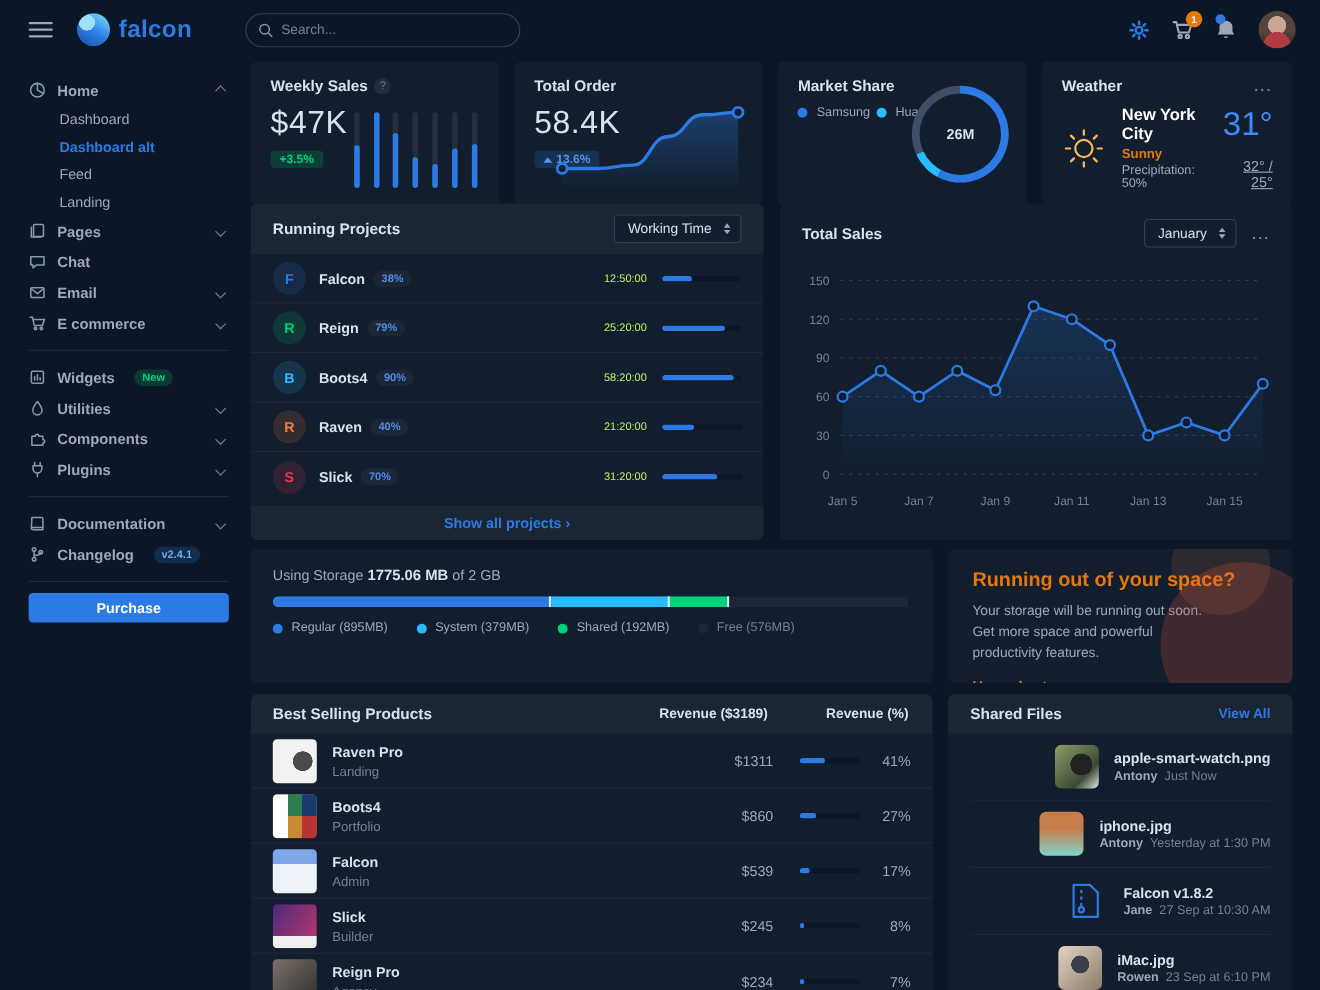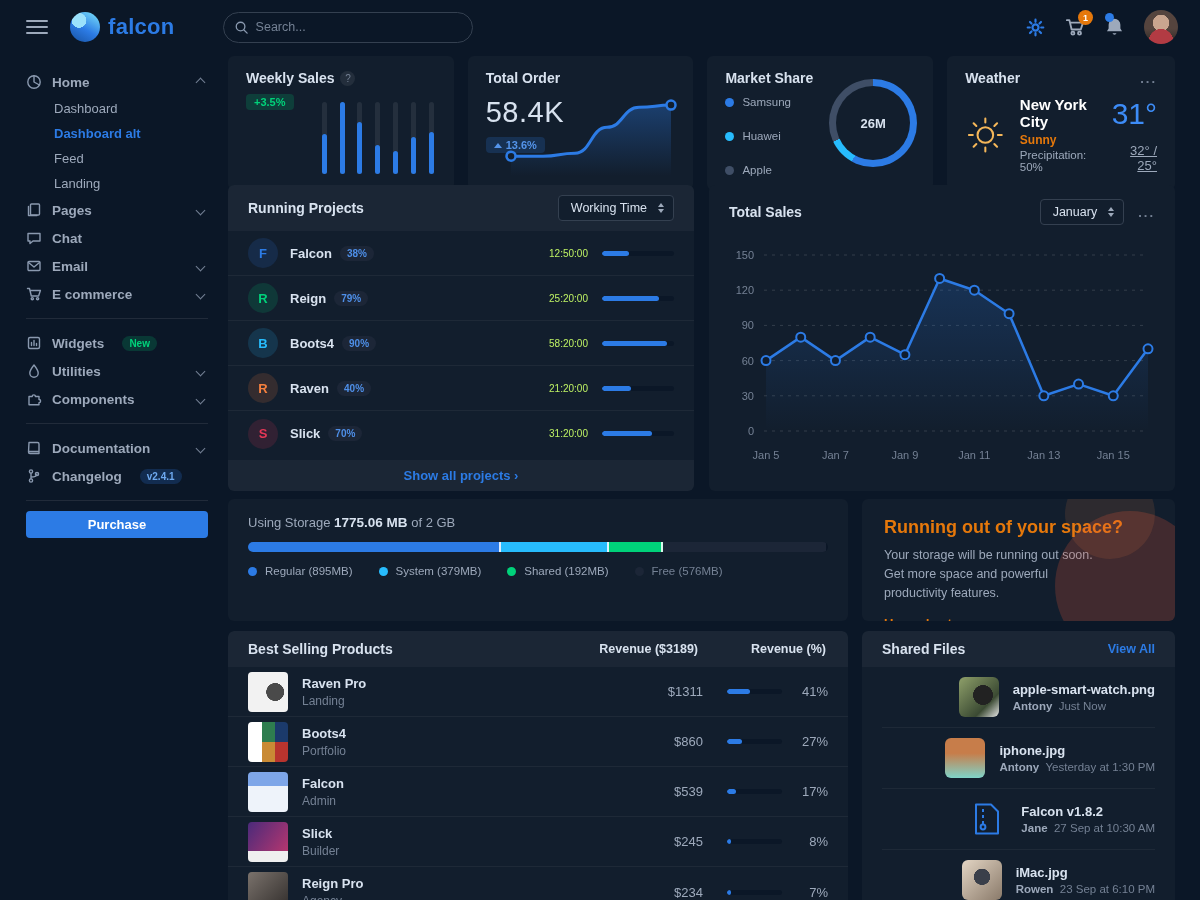--- a/index.html
+++ b/index.html
@@ -70,21 +70,21 @@
   .caret-up { width:0; height:0; border-left:4px solid transparent; border-right:4px solid transparent;
     border-bottom:5px solid #5494ea; }
   .help-icon { display:inline-flex; width:15px; height:15px; border-radius:50%; background:#232e3c;
     color:#748194; font-size:10px; align-items:center; justify-content:center; margin-left:6px; cursor:pointer; }
   .title-row { display:flex; align-items:center; }
   #weekly-bars { position:absolute; right:20px; bottom:16px; top:46px; width:112px;
     display:flex; align-items:stretch; justify-content:space-between; }
   .wbar-track { width:5px; background:rgba(255,255,255,.08); border-radius:3px; position:relative; }
   .wbar-fill { position:absolute; bottom:0; left:0; right:0; background:#2c7be5; border-radius:3px; }
   #order-spark { position:absolute; right:12px; bottom:10px; }
-  .legend-col { margin-top:10px; display:flex; flex-direction:column; gap:22px; }
+  .legend-col { margin-top:10px; display:flex; flex-direction:row; gap:6px; }
   .legend-item { display:flex; align-items:center; gap:8px; color:#9da9bb; font-size:11.5px; }
   .dot { width:9px; height:9px; border-radius:50%; }
   .donut-wrap { position:absolute; right:16px; top:50%; transform:translateY(-50%); width:88px; height:88px; }
   .donut { width:88px; height:88px; border-radius:50%; position:relative; }
   .donut::after { content:""; position:absolute; inset:7px; border-radius:50%; background:#121e2d; }
   .donut-center { position:absolute; inset:0; display:flex; align-items:center; justify-content:center;
     font-size:13px; font-weight:bold; color:#d8e2ef; z-index:2; }
   .menu-dots { margin-left:auto; color:#748194; font-weight:bold; letter-spacing:2px; cursor:pointer; font-size:13px; }
   .weather-body { display:flex; align-items:center; margin-top:10px; gap:14px; }
   .weather-city { font-size:15px; font-weight:bold; color:#fff; }
@@ -276,20 +276,27 @@
     <span>Utilities</span>
     <span class="chev"></span>
   </div>
   <div class="side-item">
     <svg class="icon" width="16" height="16" viewBox="0 0 16 16">
         <path d="M3 5.5 h3.2 a1.6 1.6 0 1 1 3.2 0 H13 v3 a1.6 1.6 0 1 1 0 3.2 v2 H3 z"></path>
       </svg>
     <span>Components</span>
     <span class="chev"></span>
   </div>
+  <div class="side-item">
+    <svg class="icon" width="16" height="16" viewBox="0 0 16 16">
+        <path d="M5.5 1.5 v3 M10.5 1.5 v3 M4 4.5 h8 v2.5 a4 4 0 0 1 -8 0 z M8 11 v3.5"></path>
+      </svg>
+    <span>Plugins</span>
+    <span class="chev"></span>
+  </div>
 
   <div class="side-divider"></div>
 
   <div class="side-item">
     <svg class="icon" width="16" height="16" viewBox="0 0 16 16">
         <path d="M3 2.5 h8.5 a1.5 1.5 0 0 1 1.5 1.5 v9.5 h-9 a1.5 1.5 0 0 1 -1.5 -1.5 z M3 11.5 h10"></path>
       </svg>
     <span>Documentation</span>
     <span class="chev"></span>
   </div>
@@ -310,20 +317,21 @@
 </div>
 
 <div class="main">
 
   <div class="row1">
     <div class="card stat-card">
       <div class="title-row">
         <span class="card-title">Weekly Sales</span>
         <span class="help-icon">?</span>
       </div>
+      <div class="stat-value">$47K</div>
       <span class="badge-soft badge-green">+3.5%</span>
       <div id="weekly-bars">
           <div class="wbar-track">
             <div class="wbar-fill" style="height: 56%;"></div>
           </div>
           <div class="wbar-track">
             <div class="wbar-fill" style="height: 100%;"></div>
           </div>
           <div class="wbar-track">
             <div class="wbar-fill" style="height: 72%;"></div>

